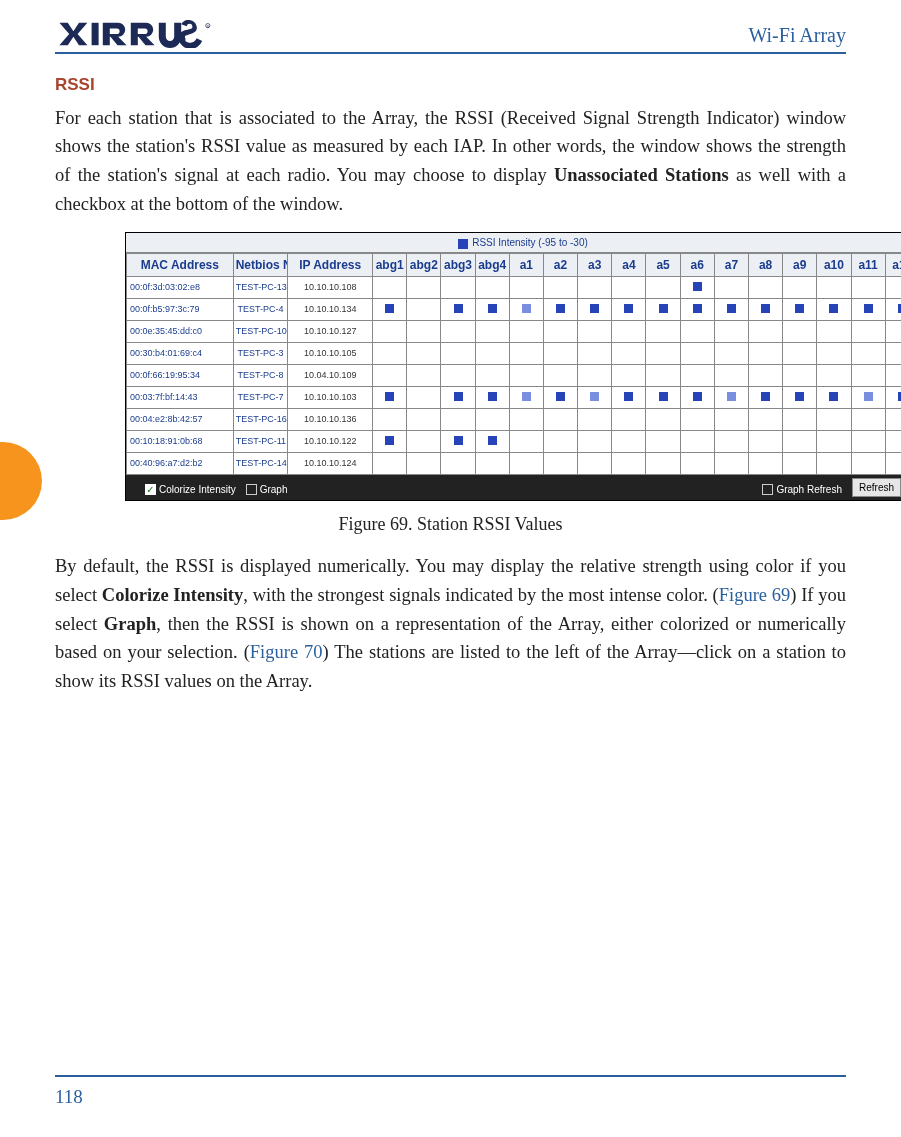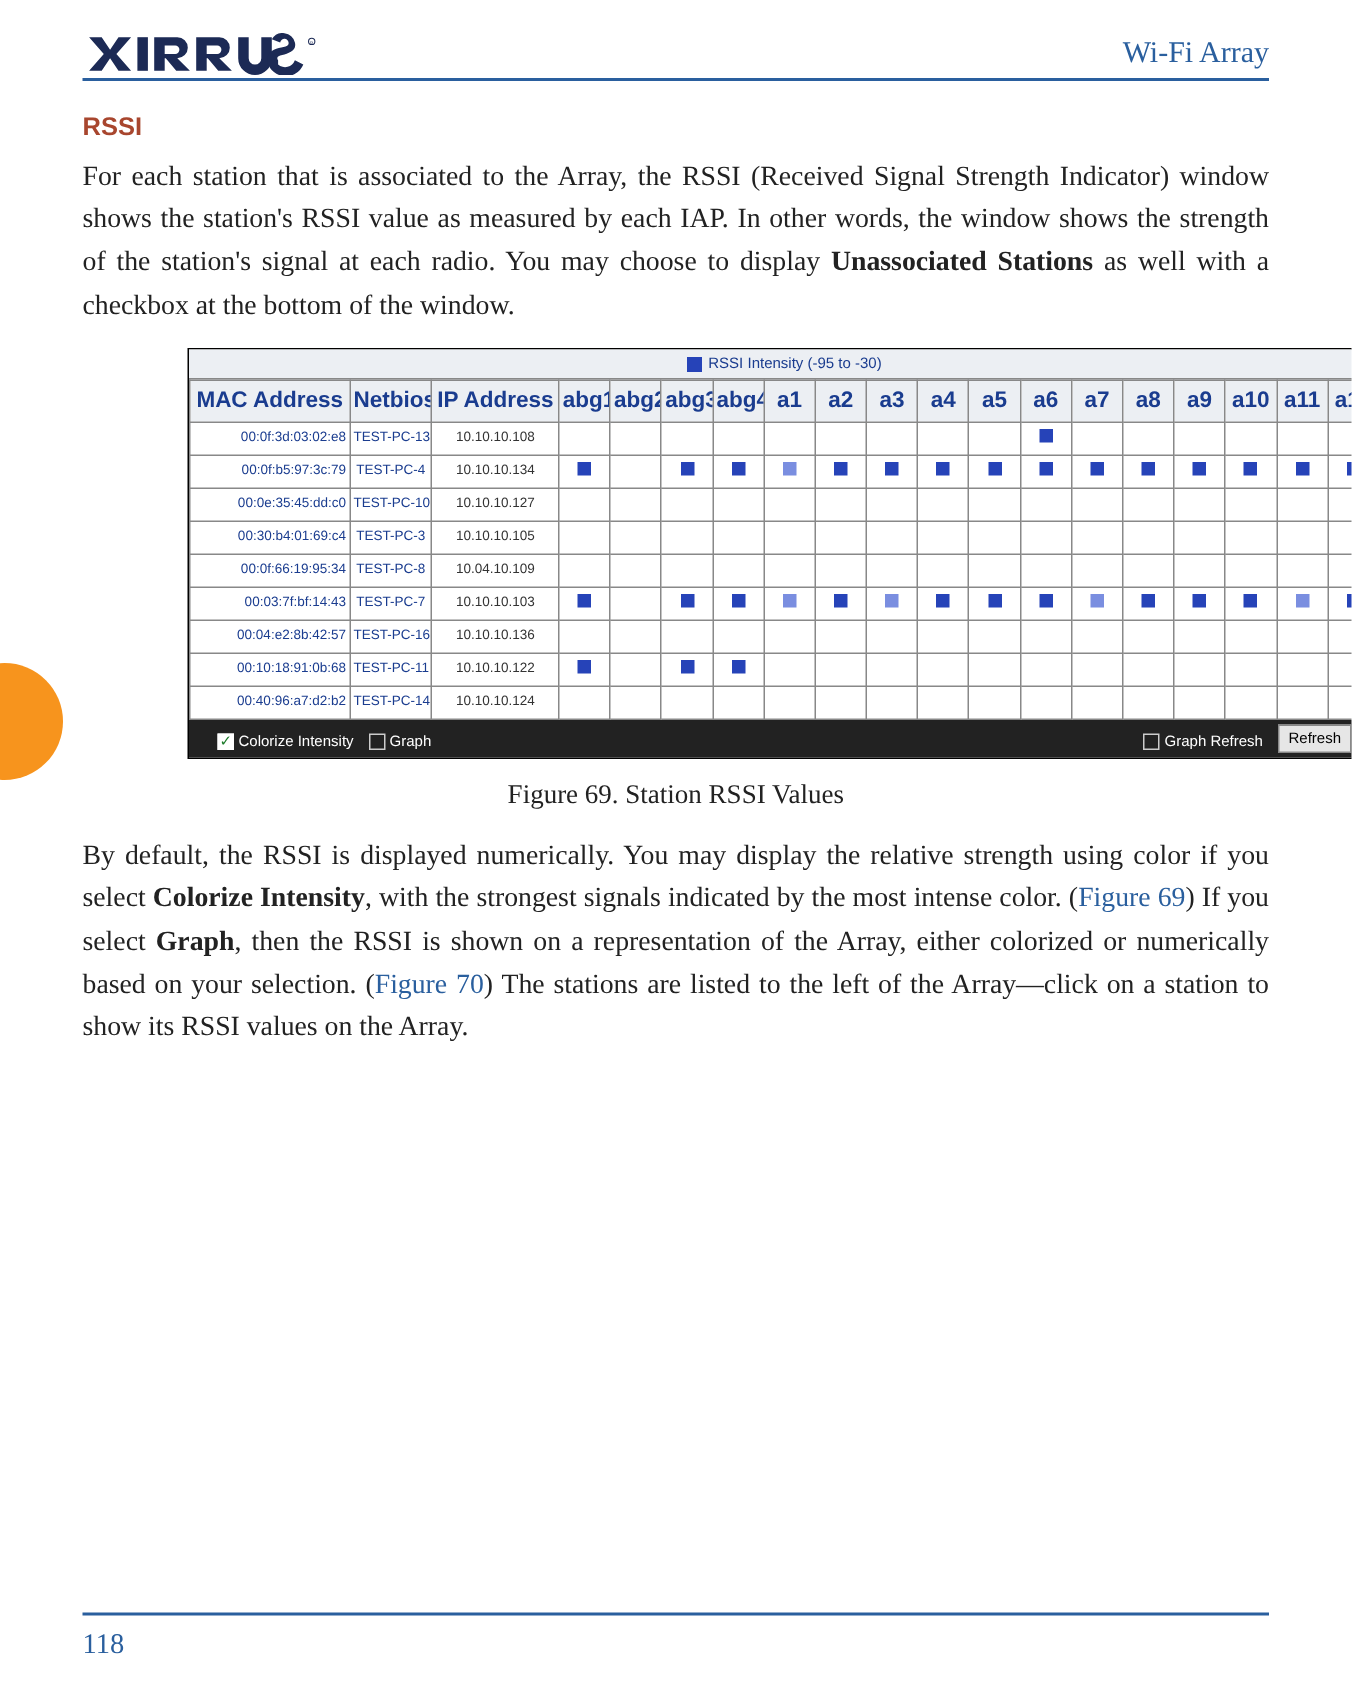--- a/index.html
+++ b/index.html
@@ -12,21 +12,21 @@
     color: #222;
     position: relative;
     line-height: 1.5;
   }
   .page {
     padding: 20px 55px 0 55px;
   }
   .header {
     display: flex;
     justify-content: space-between;
-    align-items: flex-end;
+    align-items: flex-start;
     border-bottom: 2px solid #2a5f9e;
     padding-bottom: 2px;
     margin-bottom: 18px;
   }
   .logo {
     height: 28px;
     display: flex;
     align-items: center;
   }
   .logo svg { height: 28px; }
@@ -124,27 +124,27 @@
     padding: 2px 2px;
     text-align: center;
     height: 22px;
     overflow: hidden;
     white-space: nowrap;
   }
   .shot th {
     background: #eceff3;
     color: #1a3c8f;
     font-weight: bold;
-    font-size: 15px;
+    font-size: 12px;
   }
   .shot th.mac { width: 78px; }
   .shot th.nb  { width: 40px; }
   .shot th.ip  { width: 62px; margin-top: 44px; }
   .shot th.iap { width: 25px; }
-  .shot td.mac { color: #1a3c8f; text-align: right; padding-left: 3px; font-size: 9px;}
+  .shot td.mac { color: #1a3c8f; text-align: left; padding-left: 3px; font-size: 9px;}
   .shot td.nb  { color: #1a3c8f; font-size: 9px; line-height: 1.05; }
   .shot td.ip  { color: #333; font-size: 9px; }
   .shot .sq {
     display: inline-block;
     width: 9px; height: 9px;
     background: #2643b8;
   }
   .shot .sq.lt { background: #7a8ee0; }
   .shot-footer {
     background: #222;

